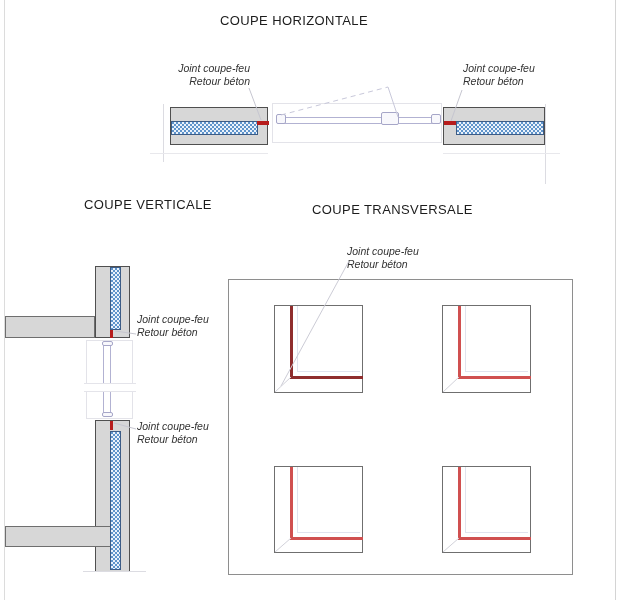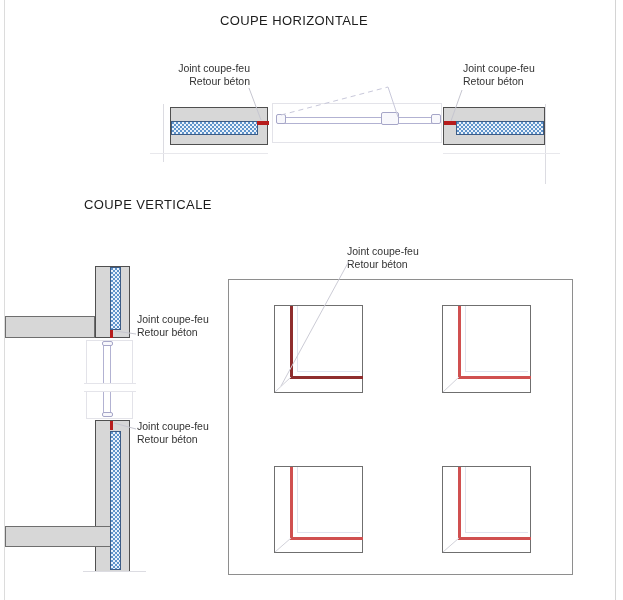--- a/index.html
+++ b/index.html
@@ -6,21 +6,21 @@
   #canvas{
     position:relative;width:623px;height:600px;background:#ffffff;overflow:hidden;
     font-family:"Liberation Sans", sans-serif;color:#222;
   }
   .group{position:absolute;inset:0;}
   .title{
     position:absolute;font-size:13px;letter-spacing:.4px;color:#1c1c1c;
     white-space:nowrap;
   }
   .ann{
-    position:absolute;font-size:10.5px;line-height:12.5px;color:#333;white-space:nowrap;
+    position:absolute;font-size:10.5px;line-height:12.5px;color:#333;white-space:nowrap;font-style:italic;
   }
   .ann.right{text-align:right;}
   .border-line{position:absolute;top:0;height:600px;width:1px;background:#dcdcdc;}
   .wall{position:absolute;background:#d7d7d7;border:1px solid #4f4f4f;box-sizing:border-box;}
   .slab{position:absolute;background:#d7d7d7;border:1px solid #6e6e6e;box-sizing:border-box;}
   .insulation{
     position:absolute;box-sizing:border-box;border:1px solid #3c5c86;
     background-color:#eaf2fb;
     background-image:
       radial-gradient(circle at 1px 1px, #5f94cb 1.05px, transparent 1.55px),
@@ -122,20 +122,21 @@
       <div>Joint coupe-feu</div>
       <div>Retour béton</div>
     </div>
     <div class="ann" style="left:137px;top:420px;">
       <div>Joint coupe-feu</div>
       <div>Retour béton</div>
     </div>
   </div>
 
   <div class="group">
+    <div class="title" style="left:312px;top:202px;">COUPE TRANSVERSALE</div>
 
     <div class="t-outer" style="left:228px;top:279px;width:345px;height:296px;"></div>
 
     <div class="t-sq dark" style="left:274px;top:305px;">
       <div class="t-light-v"></div>
       <div class="t-light-h"></div>
       <div class="t-red-v"></div>
       <div class="t-red-h"></div>
     </div>
     <div class="t-sq" style="left:442px;top:305px;">

